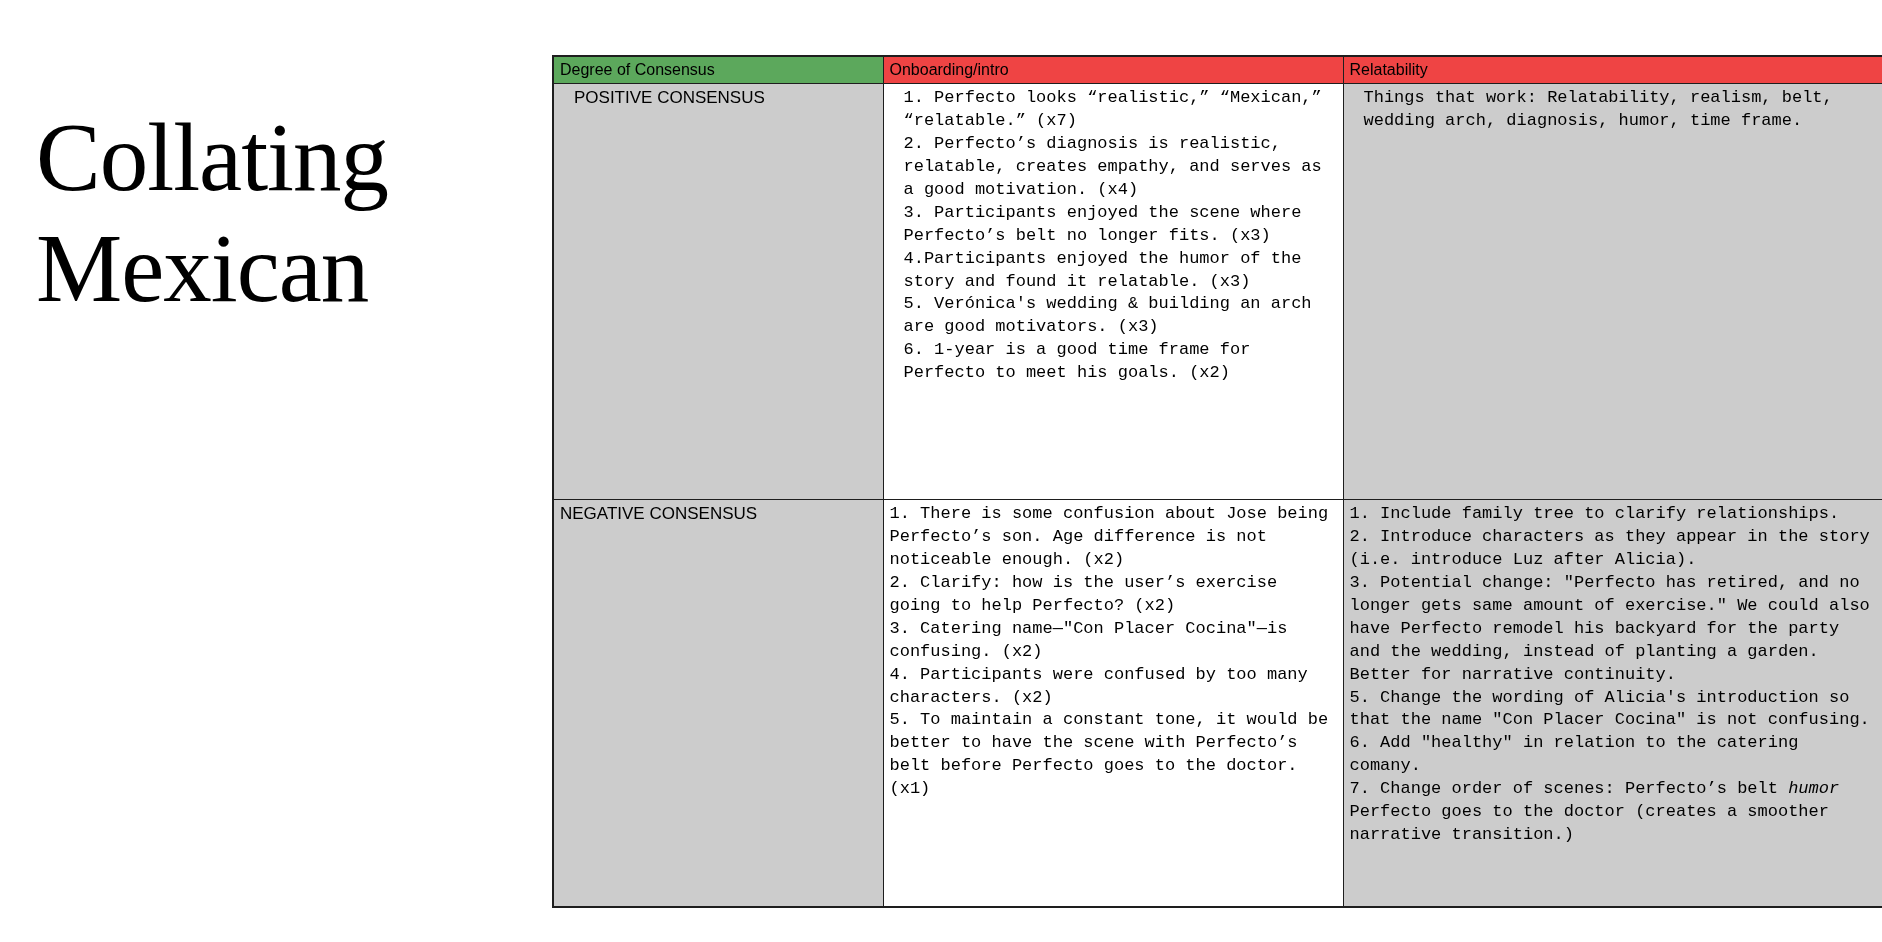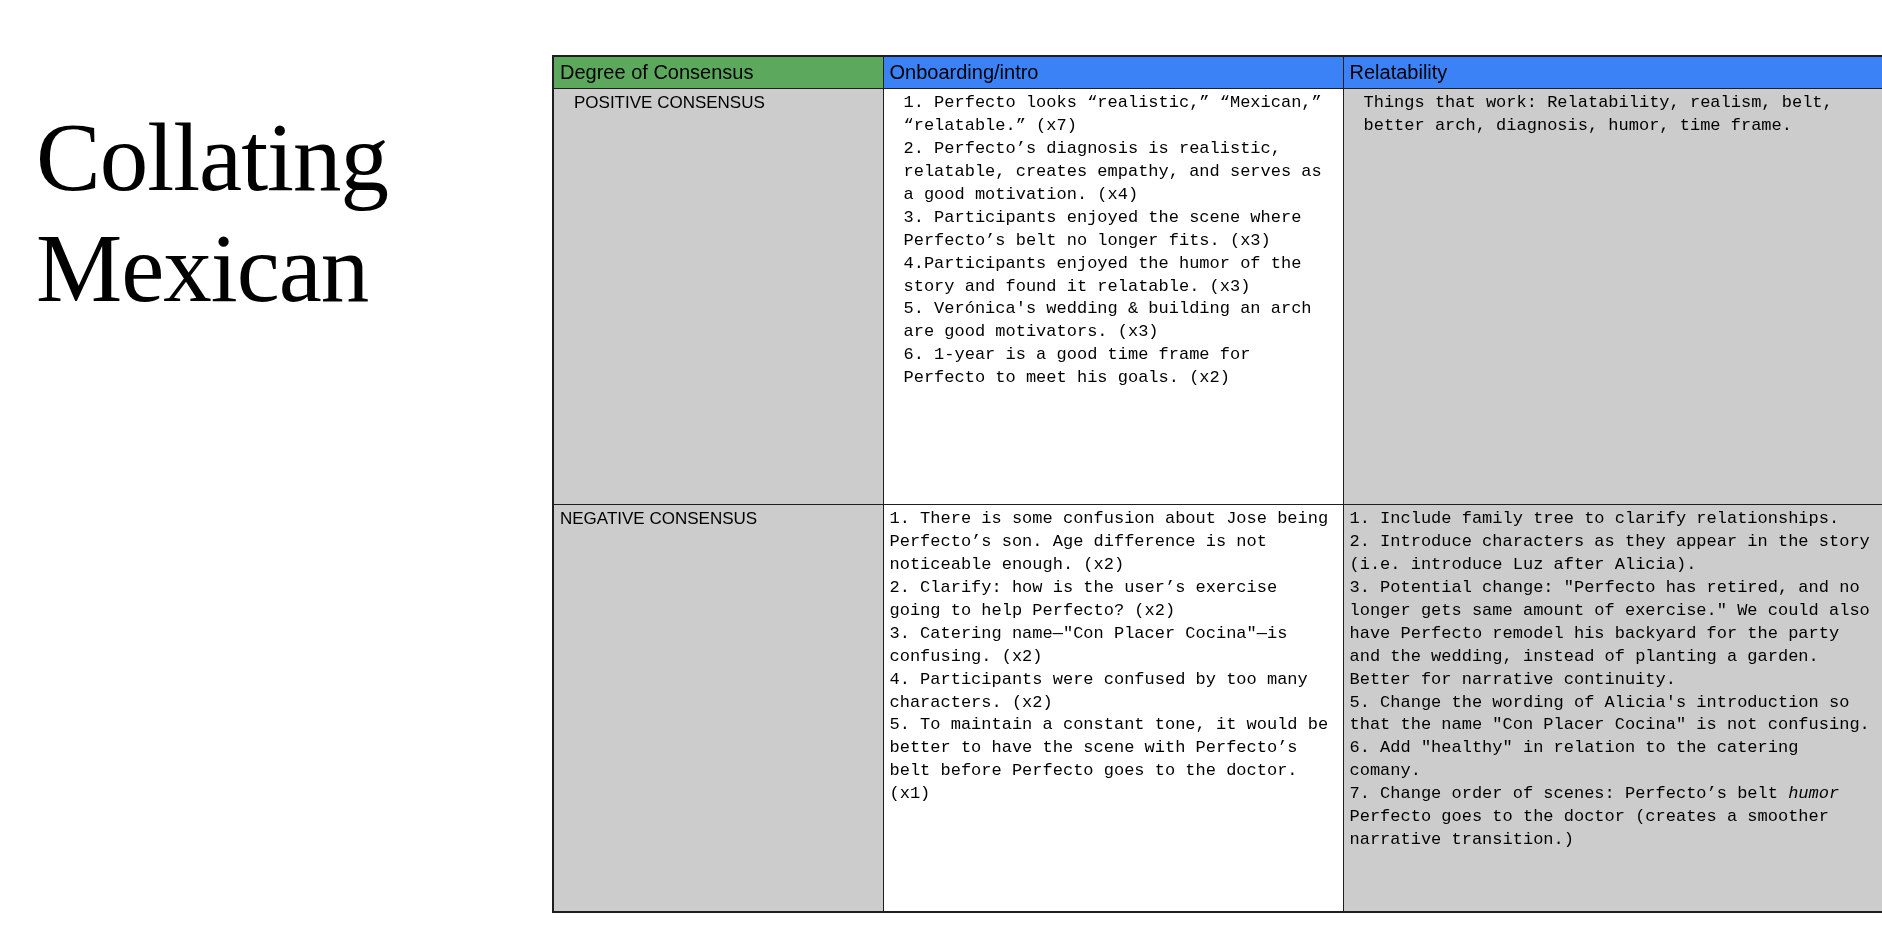--- a/index.html
+++ b/index.html
@@ -28,23 +28,23 @@
     border:2px solid #1e1e1e;
   }
   .consensus th, .consensus td {
     border:1px solid #1e1e1e;
     padding:3px 6px;
     text-align:left;
     vertical-align:top;
     font-weight:400;
     overflow:hidden;
   }
-  .consensus thead th { height:22px; padding:2px 6px; font-size:20px;margin-left:20px; }
+  .consensus thead th { height:22px; padding:2px 6px; font-size:16px;margin-left:20px; }
   .hdr-green { background:#5ca85c; }
-  .hdr-teal  { background:#3b82f6; }
+  .hdr-teal  { background:#ef4444; }
   .cell-gray { background:#cccccc; }
   .cell-white{ background:#ffffff; }
   .row-pos td { height:409px;padding-left:20px; }
   .row-neg td { height:400px; }
   .consensus-label { vertical-align:middle; }
   .pre { white-space:pre-wrap; word-wrap:break-word;font-family:Liberation Mono, monospace; }
   .pad-top { padding-top:26px; }
   .italic { font-style:italic; }
 </style>
 </head>
@@ -70,21 +70,21 @@
   </thead>
   <tbody>
     <tr class="row-pos">
       <td class="cell-gray consensus-label">POSITIVE CONSENSUS</td>
       <td class="cell-white pre pad-top">1. Perfecto looks “realistic,” “Mexican,” “relatable.” (x7)
 2. Perfecto’s diagnosis is realistic, relatable, creates empathy, and serves as a good motivation. (x4)
 3. Participants enjoyed the scene where Perfecto’s belt no longer fits. (x3)
 4.Participants enjoyed the humor of the story and found it relatable. (x3)
 5. Verónica's wedding &amp; building an arch are good motivators. (x3)
 6. 1-year is a good time frame for Perfecto to meet his goals. (x2)</td>
-      <td class="cell-gray pre">Things that work: Relatability, realism, belt, better arch, diagnosis, humor, time frame.</td>
+      <td class="cell-gray pre">Things that work: Relatability, realism, belt, wedding arch, diagnosis, humor, time frame.</td>
     </tr>
     <tr class="row-neg">
       <td class="cell-gray consensus-label">NEGATIVE CONSENSUS</td>
       <td class="cell-white pre">1. There is some confusion about Jose being Perfecto’s son. Age difference is not noticeable enough. (x2)
 2. Clarify: how is the user’s exercise going to help Perfecto? (x2)
 3. Catering name—"Con Placer Cocina"—is confusing. (x2)
 4. Participants were confused by too many characters. (x2)
 5. To maintain a constant tone, it would be better to have the scene with Perfecto’s belt before Perfecto goes to the doctor. (x1)</td>
       <td class="cell-gray pre"><span>1. Include family tree to clarify relationships.
 2. Introduce characters as they appear in the story (i.e. introduce Luz after Alicia).

